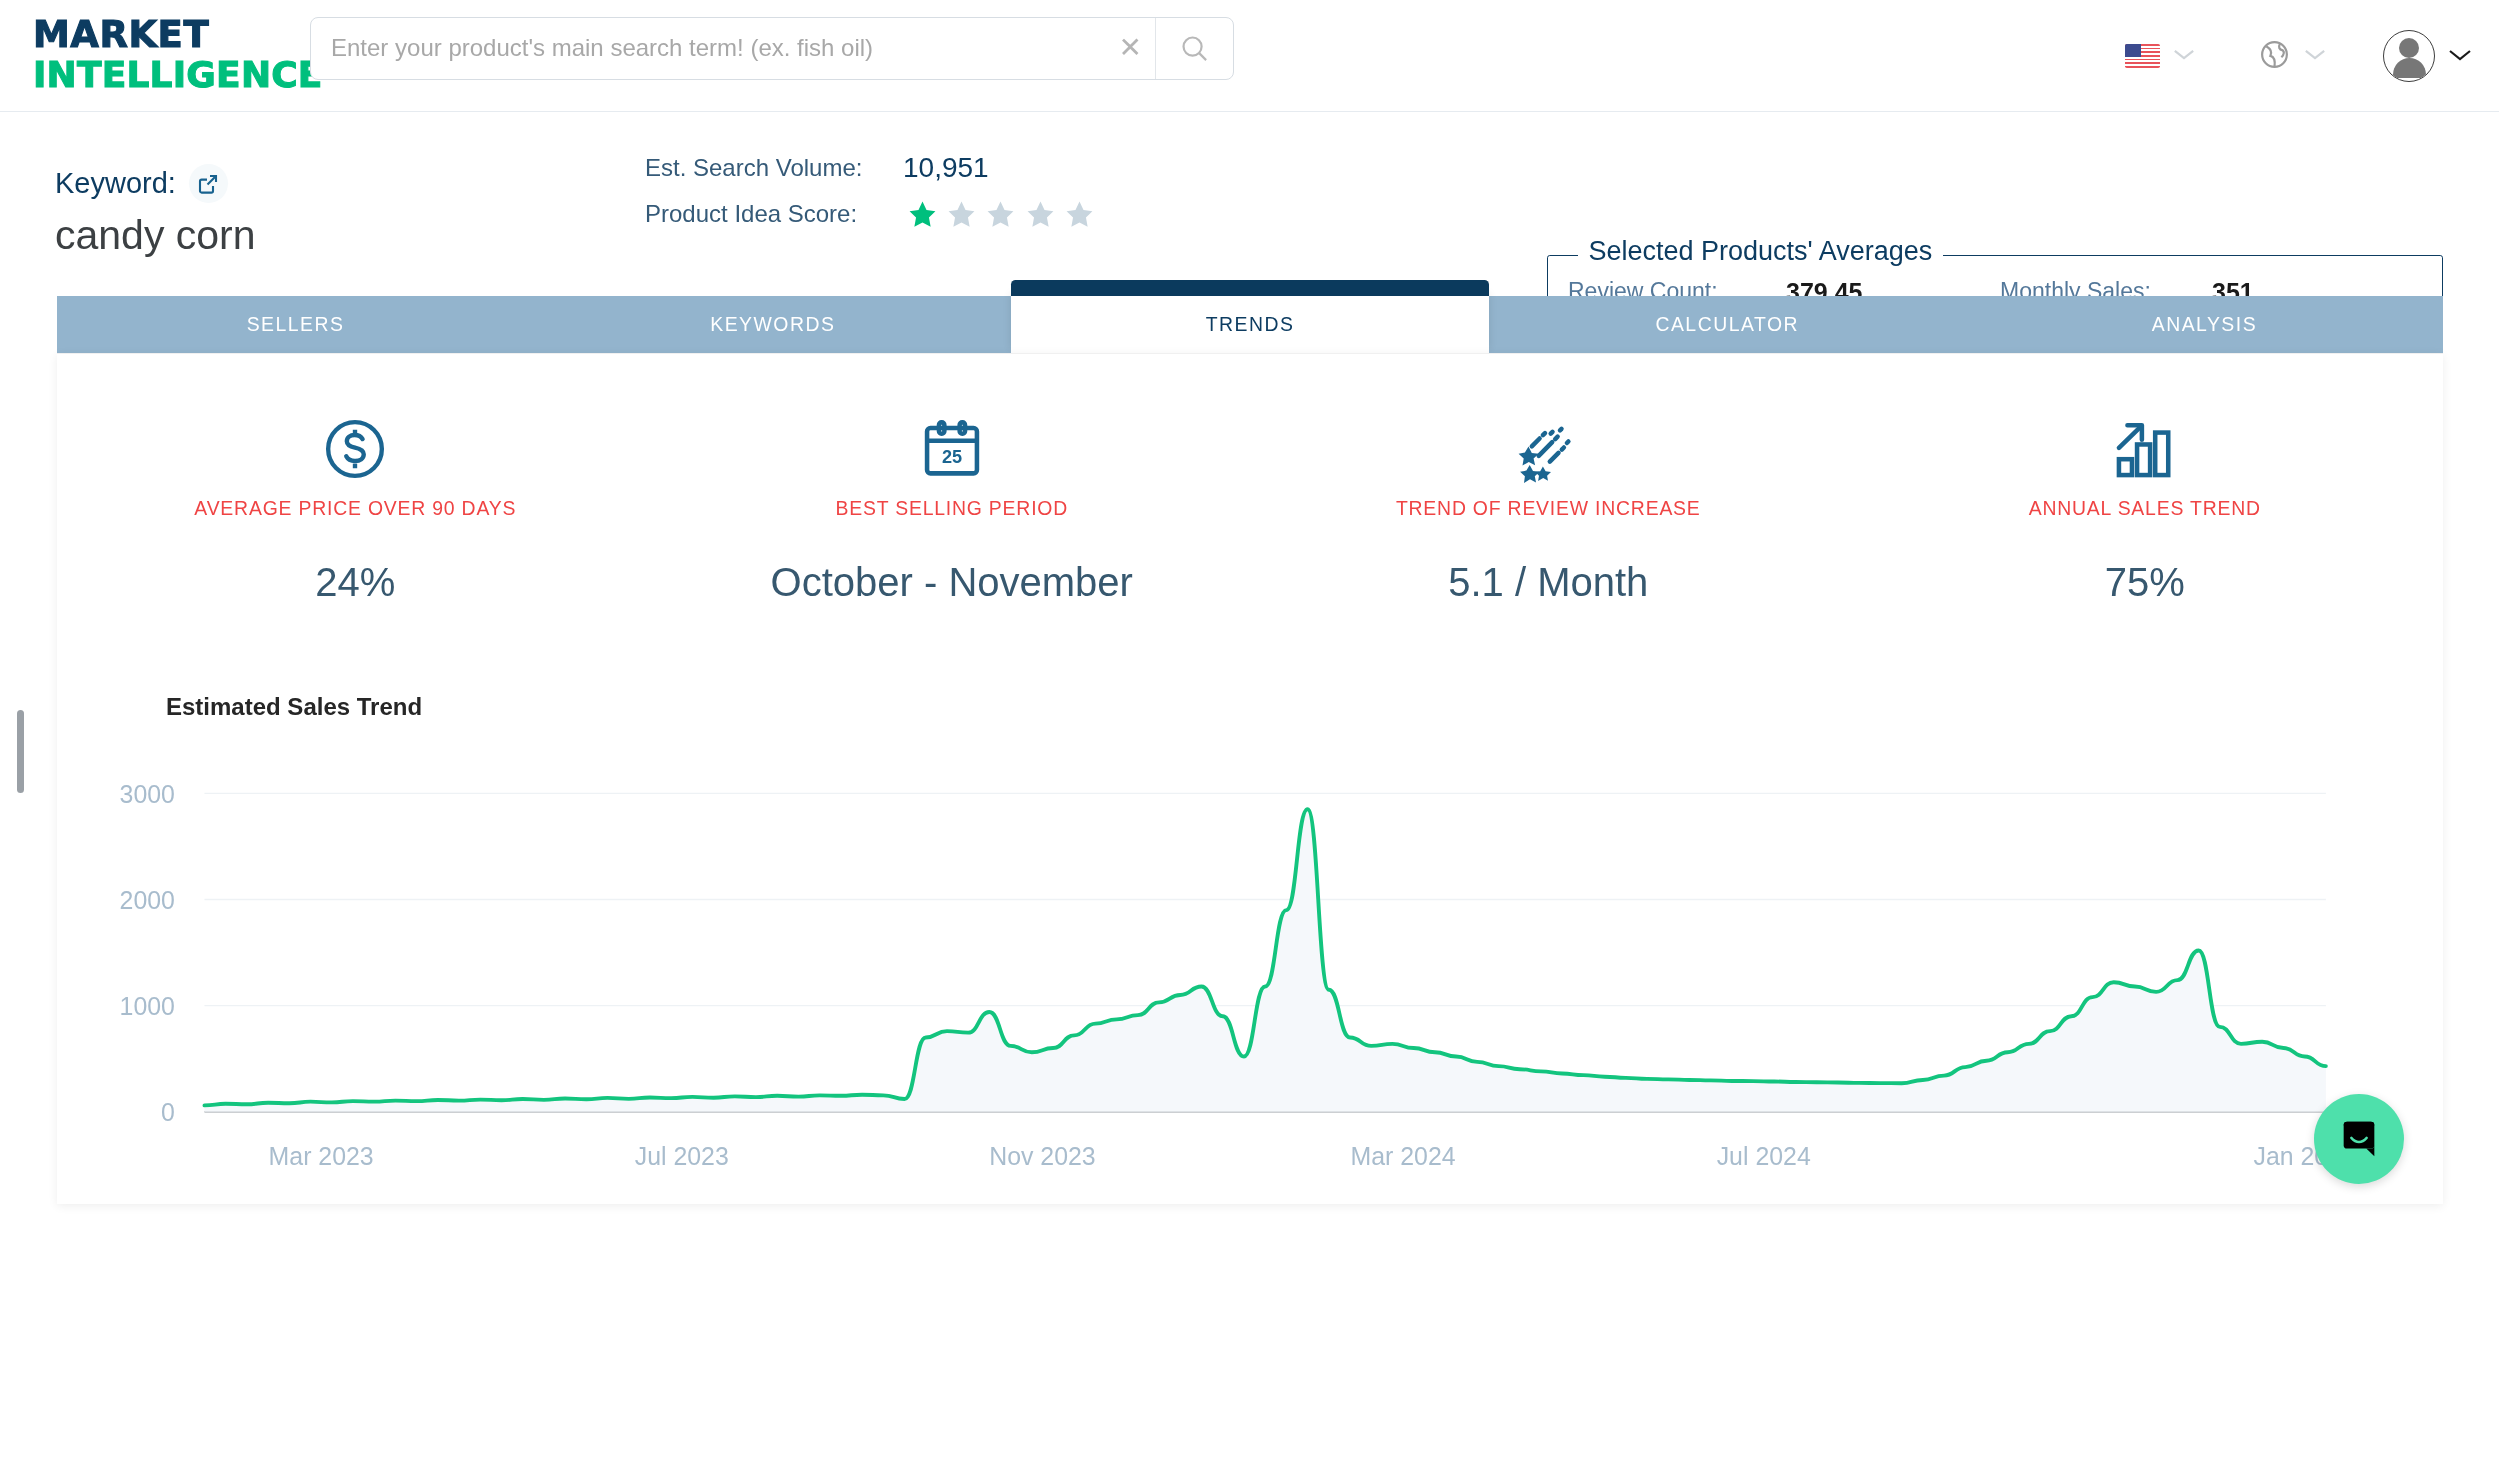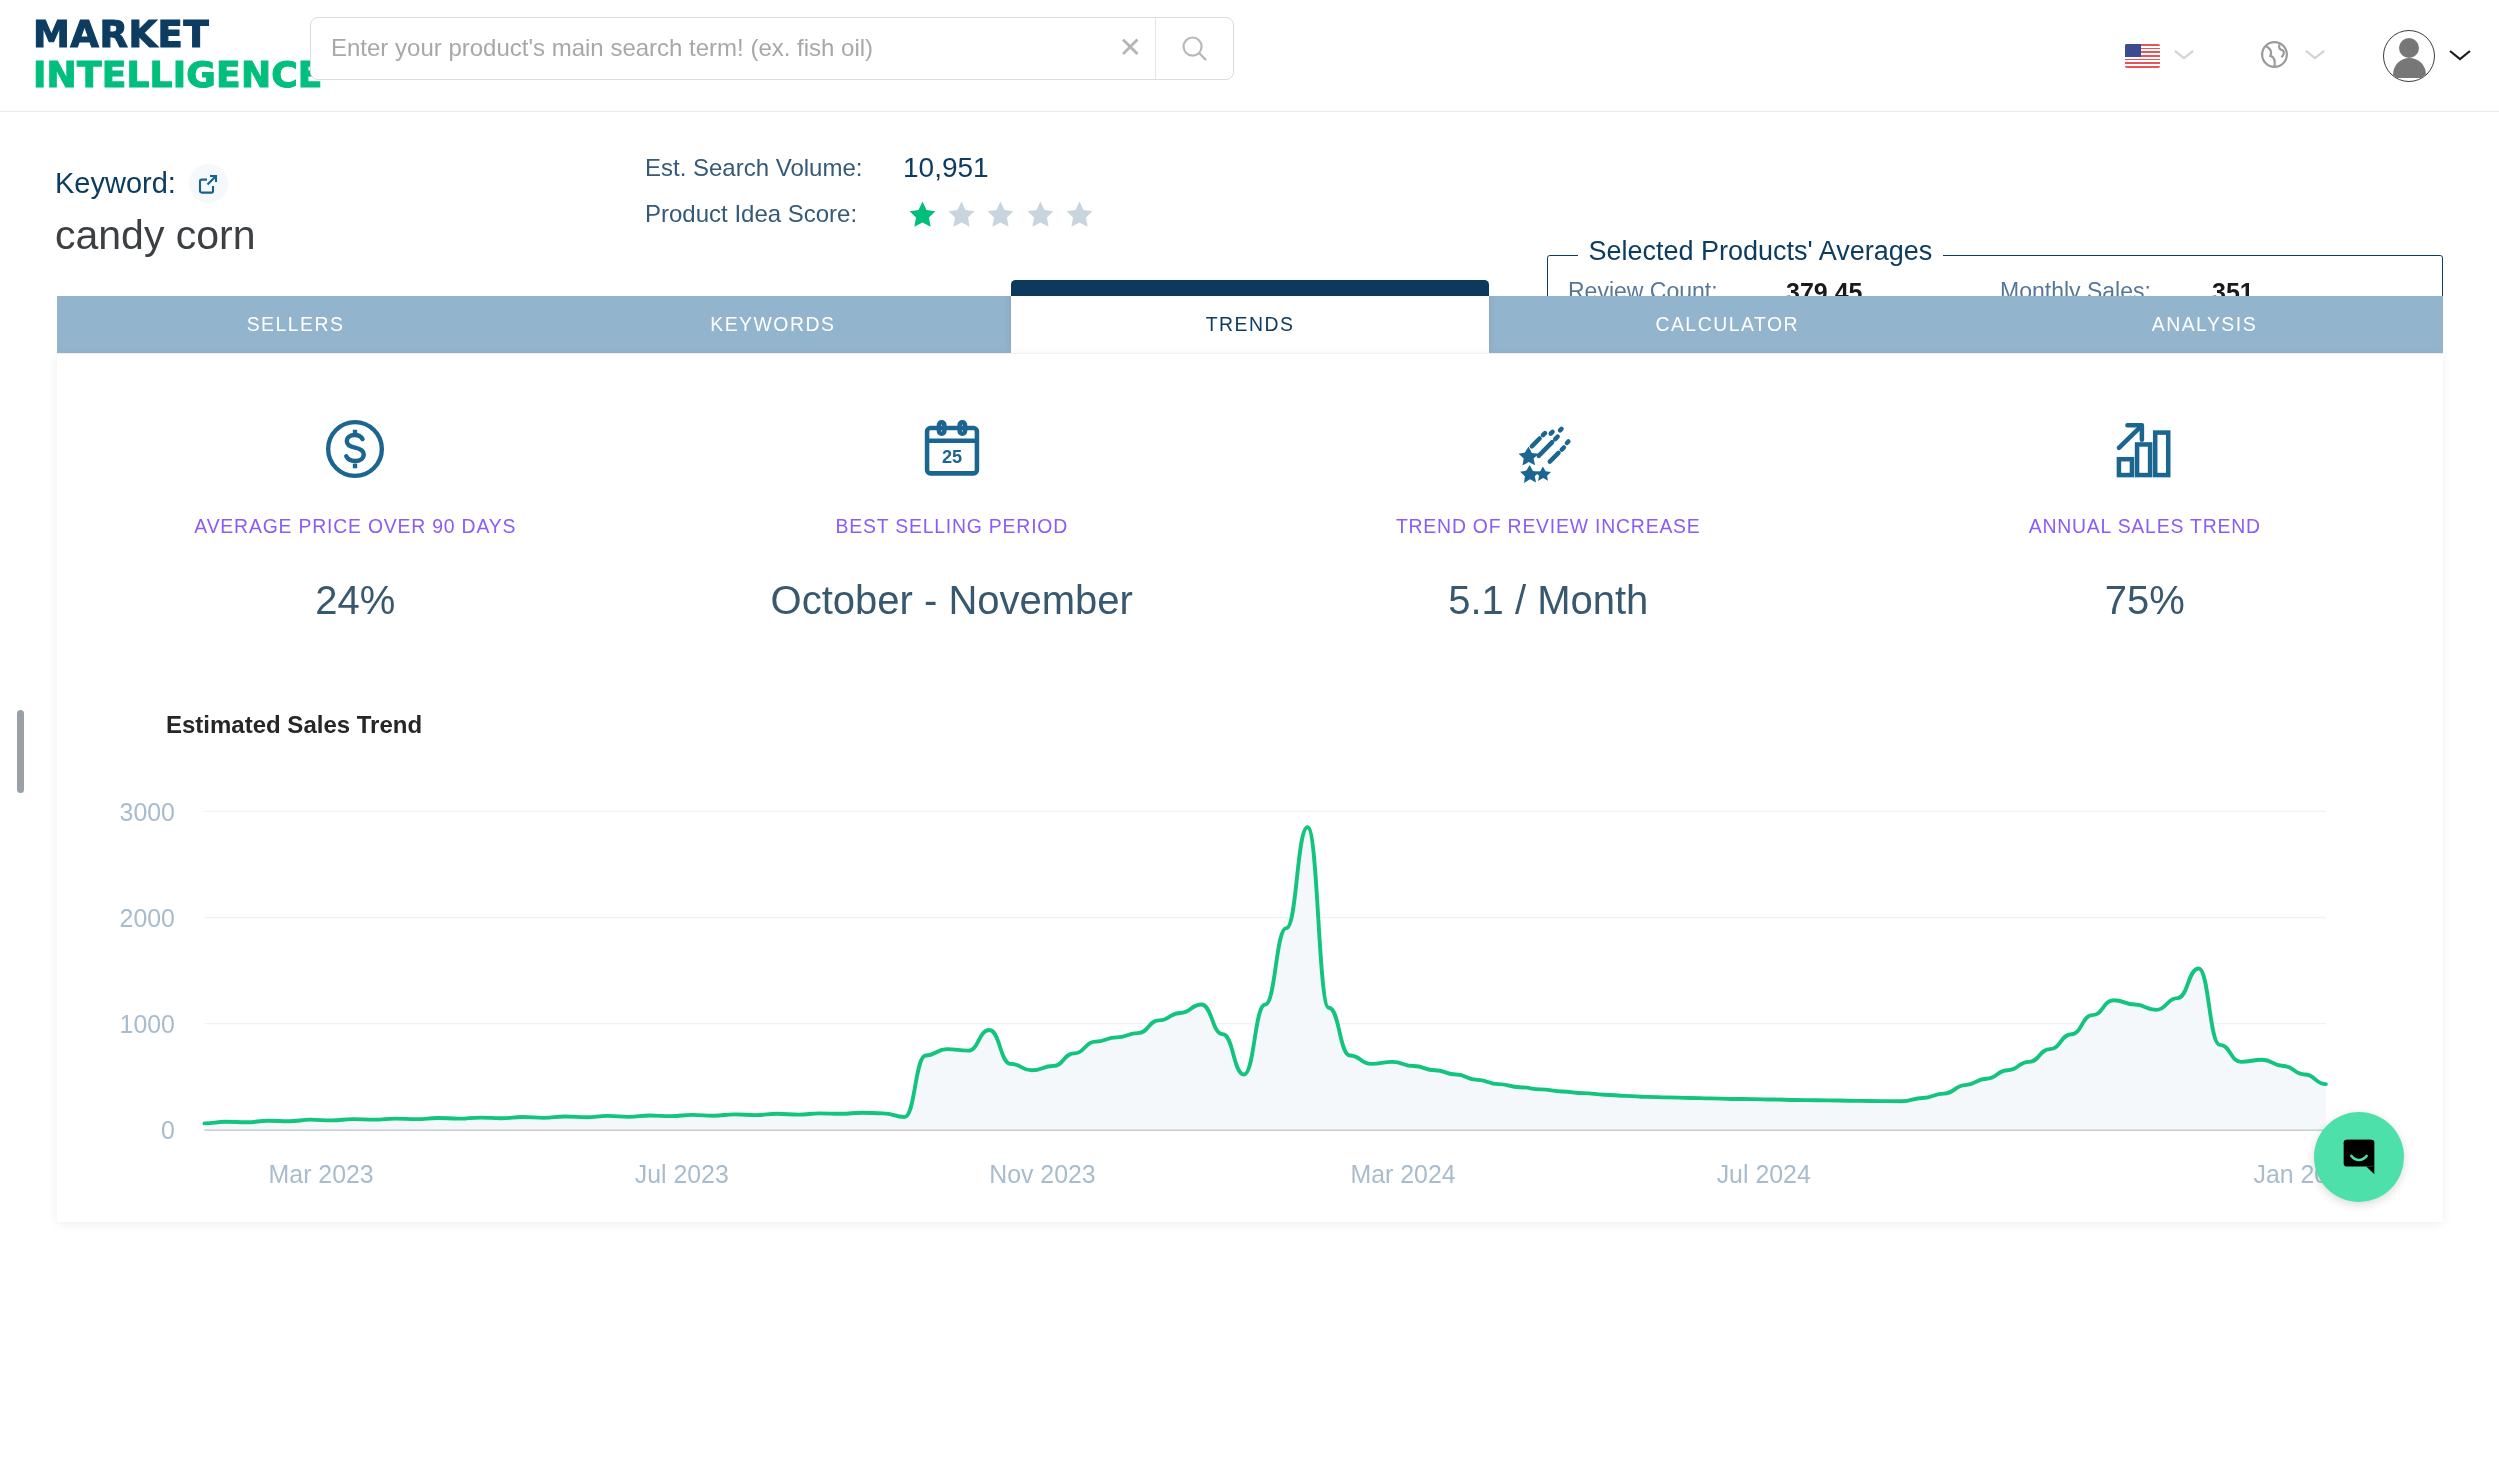--- a/index.html
+++ b/index.html
@@ -138,21 +138,21 @@
     border-top: 0.9px solid #f0f0f0;
     position:relative;
   }
   .metrics {
     display:grid; grid-template-columns: repeat(4, 1fr);
     padding-top: 57px;
   }
   .metric { text-align:center; }
   .metric-icon { height:76px; display:flex; align-items:center; justify-content:center; }
   .metric-label {
-    margin-top:28px; font-size:19.4px; color:#8b5cf6; letter-spacing:0.8px;
+    margin-top:10px; font-size:19.4px; color:#ef4444; letter-spacing:0.8px;
   }
   .metric-value {
     margin-top:40px; font-size:40px; color:#37586f;
   }
 
   
   .chart-title {
     margin: 88px 0 0 109px; font-size:24px; font-weight:700; color:#262626;
   }
   .chart-area { position:relative; margin-top:22px; height:461px; }

